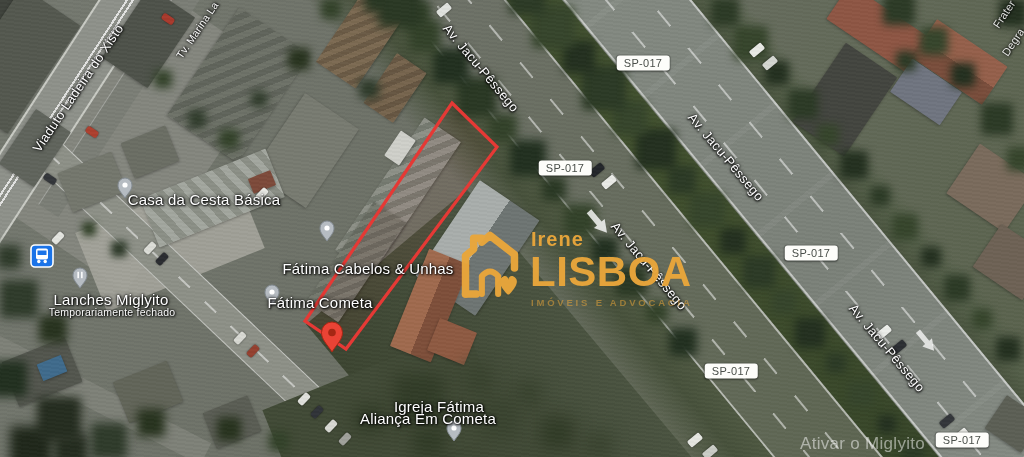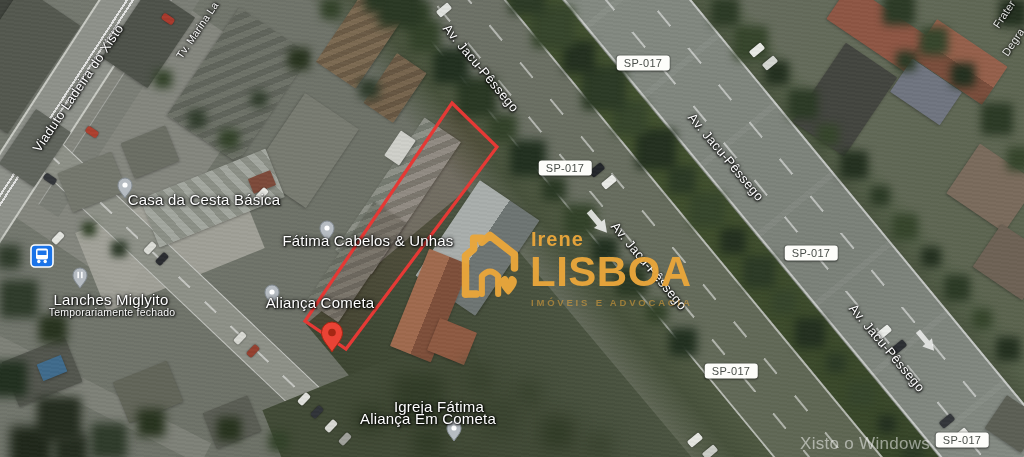--- a/index.html
+++ b/index.html
@@ -184,22 +184,22 @@
   <div class="lbl frag" style="left:1004px;top:14px;--r:-56deg">Frater</div>
   <div class="lbl frag" style="left:1013px;top:42px;--r:-56deg">Degra</div>
 
   <div class="badge" style="left:643px;top:63px">SP-017</div>
   <div class="badge" style="left:565px;top:168px">SP-017</div>
   <div class="badge" style="left:811px;top:253px">SP-017</div>
   <div class="badge" style="left:731px;top:371px">SP-017</div>
   <div class="badge" style="left:962px;top:440px">SP-017</div>
 
   <div class="lbl" style="left:204px;top:199px">Casa da Cesta Básica</div>
-  <div class="lbl" style="left:368px;top:240px">Fátima Cabelos &amp; Unhas</div>
-  <div class="lbl" style="left:320px;top:302px">Aliança Cometa</div>
+  <div class="lbl" style="left:368px;top:268px">Fátima Cabelos &amp; Unhas</div>
+  <div class="lbl" style="left:320px;top:302px">Fátima Cometa</div>
   <div class="lbl" style="left:111px;top:299px">Lanches Miglyito</div>
   <div class="lbl sm" style="left:112px;top:312px">Temporariamente fechado</div>
   <div class="lbl" style="left:439px;top:406px">Igreja Fátima</div>
   <div class="lbl" style="left:428px;top:418px">Aliança Em Cometa</div>
 
   <div class="brand">
     <svg width="68" height="72" viewBox="0 0 100 104" style="margin-top:4px">
       <g fill="none" stroke="#e9a63b" stroke-width="11" stroke-linecap="round" stroke-linejoin="round">
         <path d="M14,96 L14,40 L26,30 L26,14 L38,14 L38,20 L50,10 L86,38 L86,58"></path>
         <path d="M14,96 L30,96"></path>
@@ -207,15 +207,15 @@
       </g>
       <path d="M76,97 C63,84 61,74 70,70 C74,68.5 77,72 77,75 C77,72 80,68.5 84,70 C93,74 91,84 78,97 Z" fill="#e9a63b"></path>
     </svg>
     <div>
       <div class="brand-top">Irene</div>
       <div class="brand-bottom">LISBOA</div>
       <div class="brand-tag">IMÓVEIS E ADVOCACIA</div>
     </div>
   </div>
 
-  <div class="oswm">Xisto o Windows</div>
+  <div class="oswm">Ativar o Miglyito</div>
 
 </div>
 
 </body></html>

